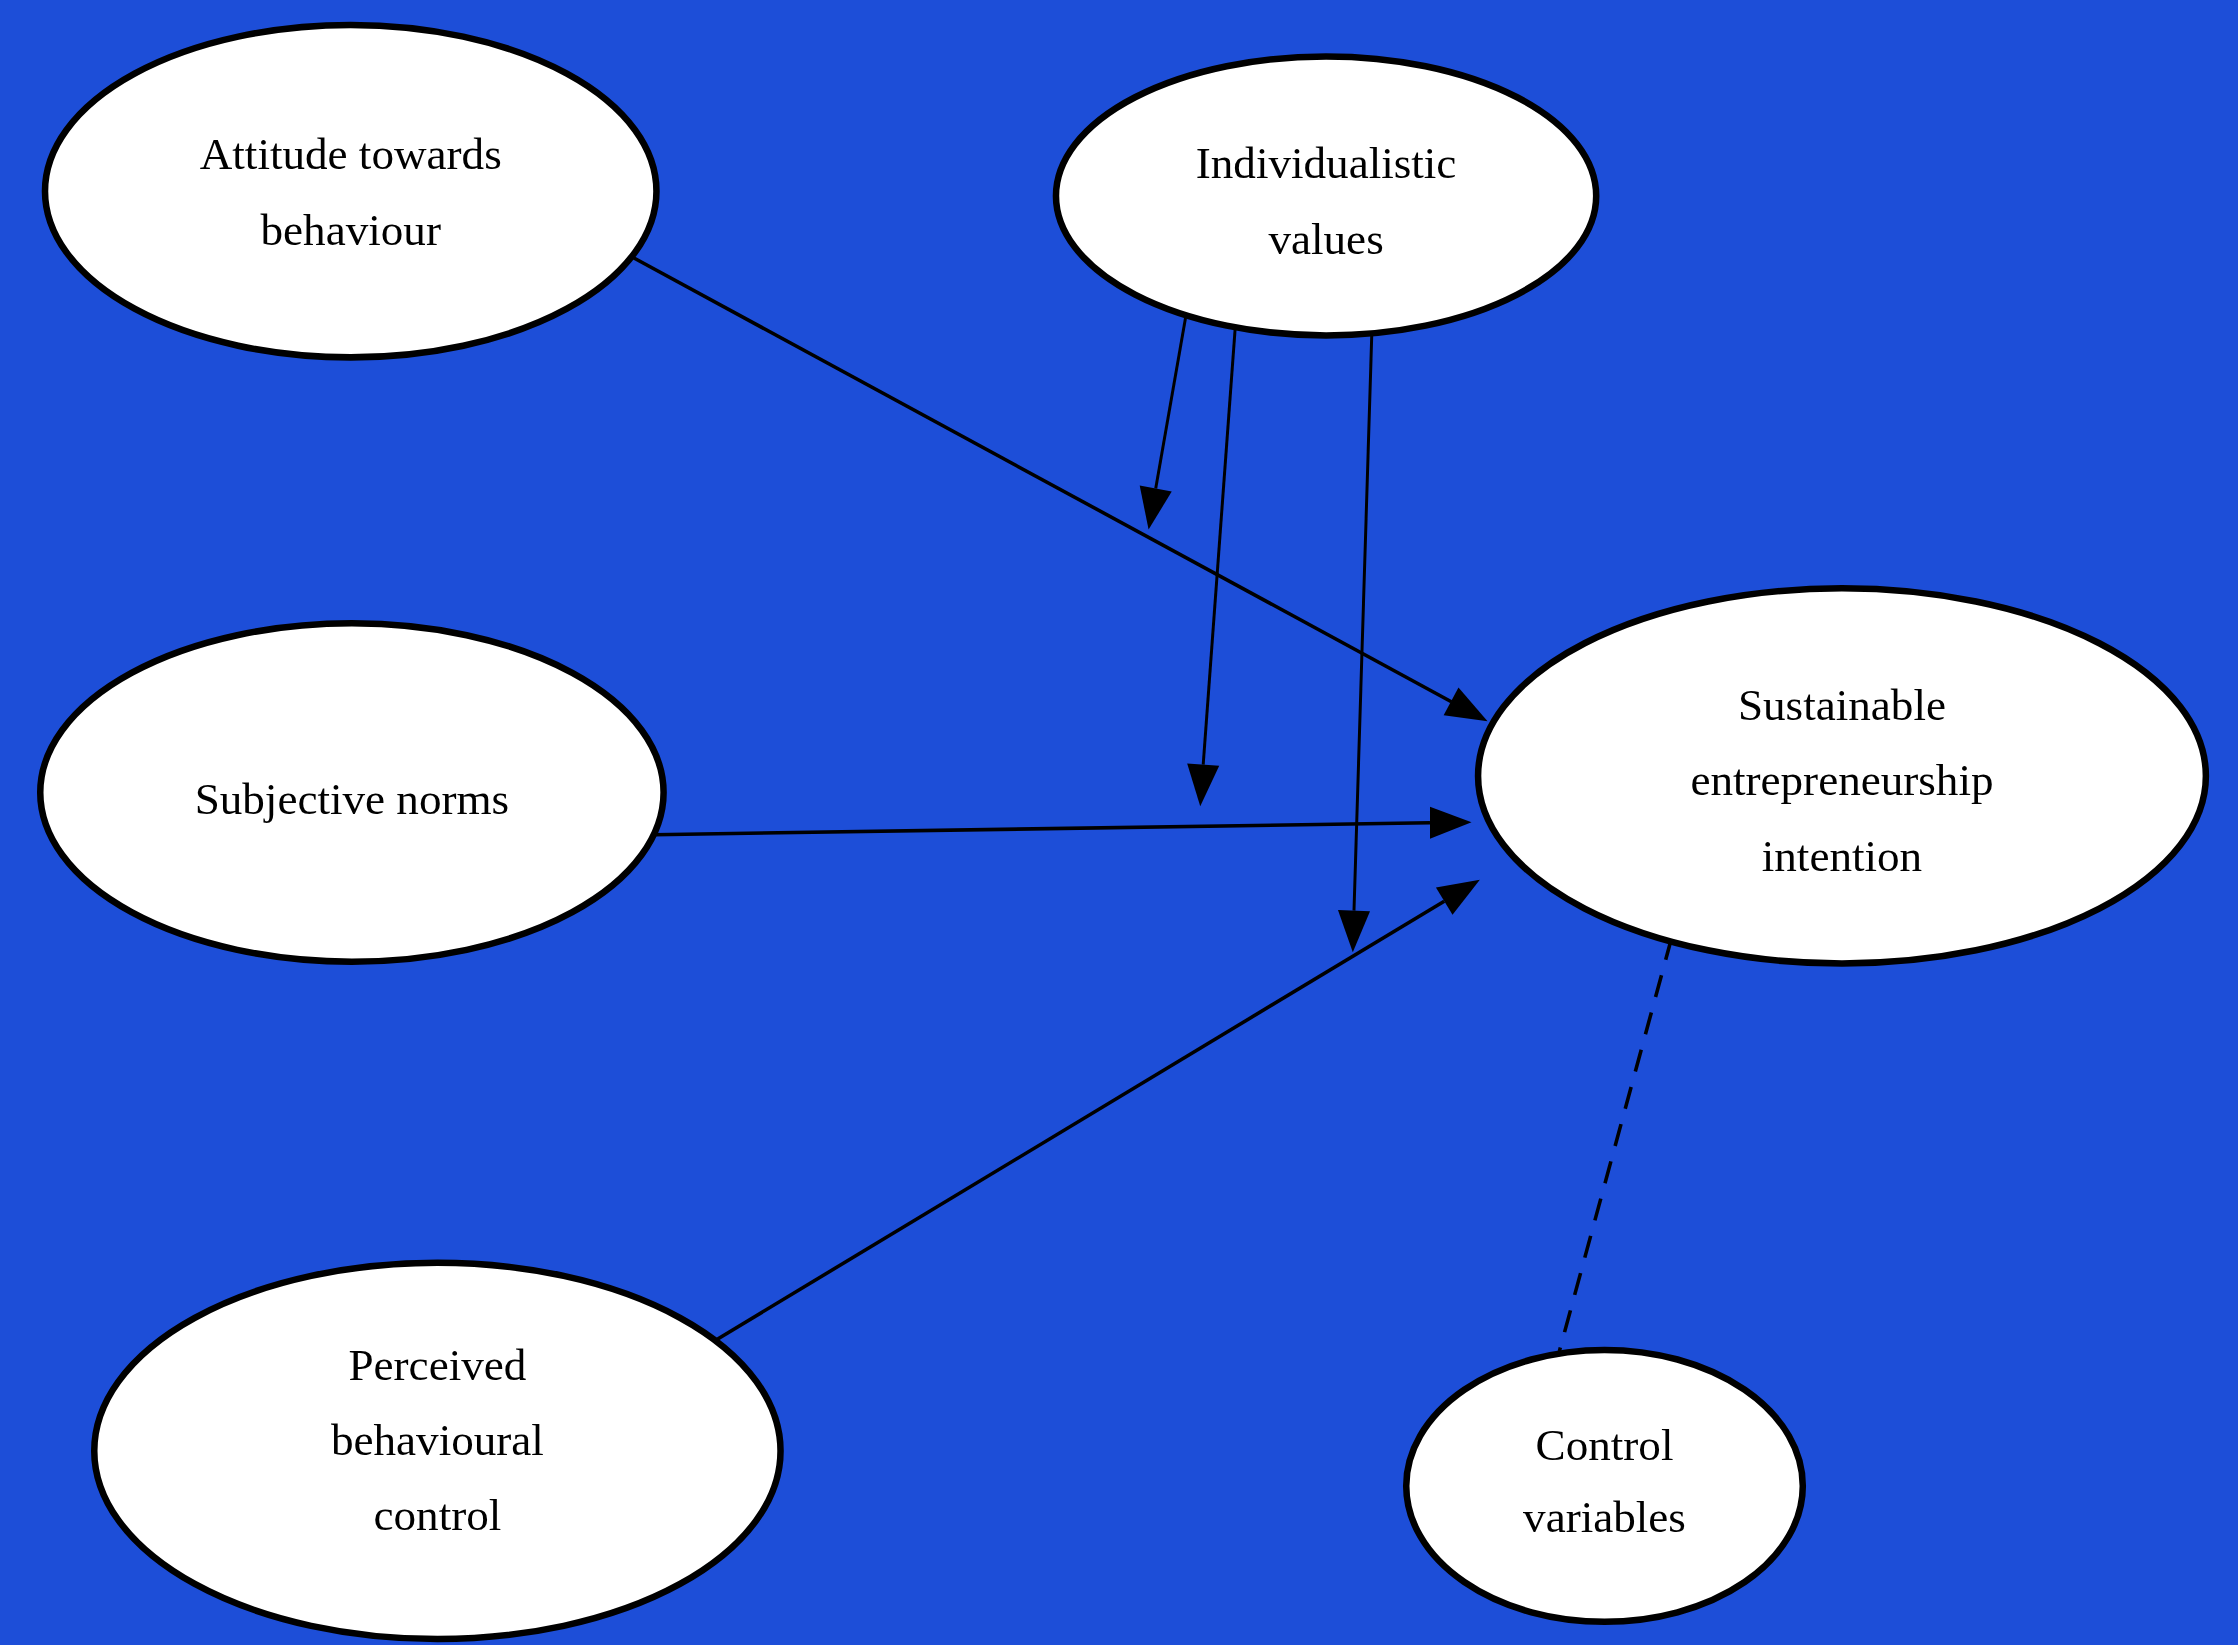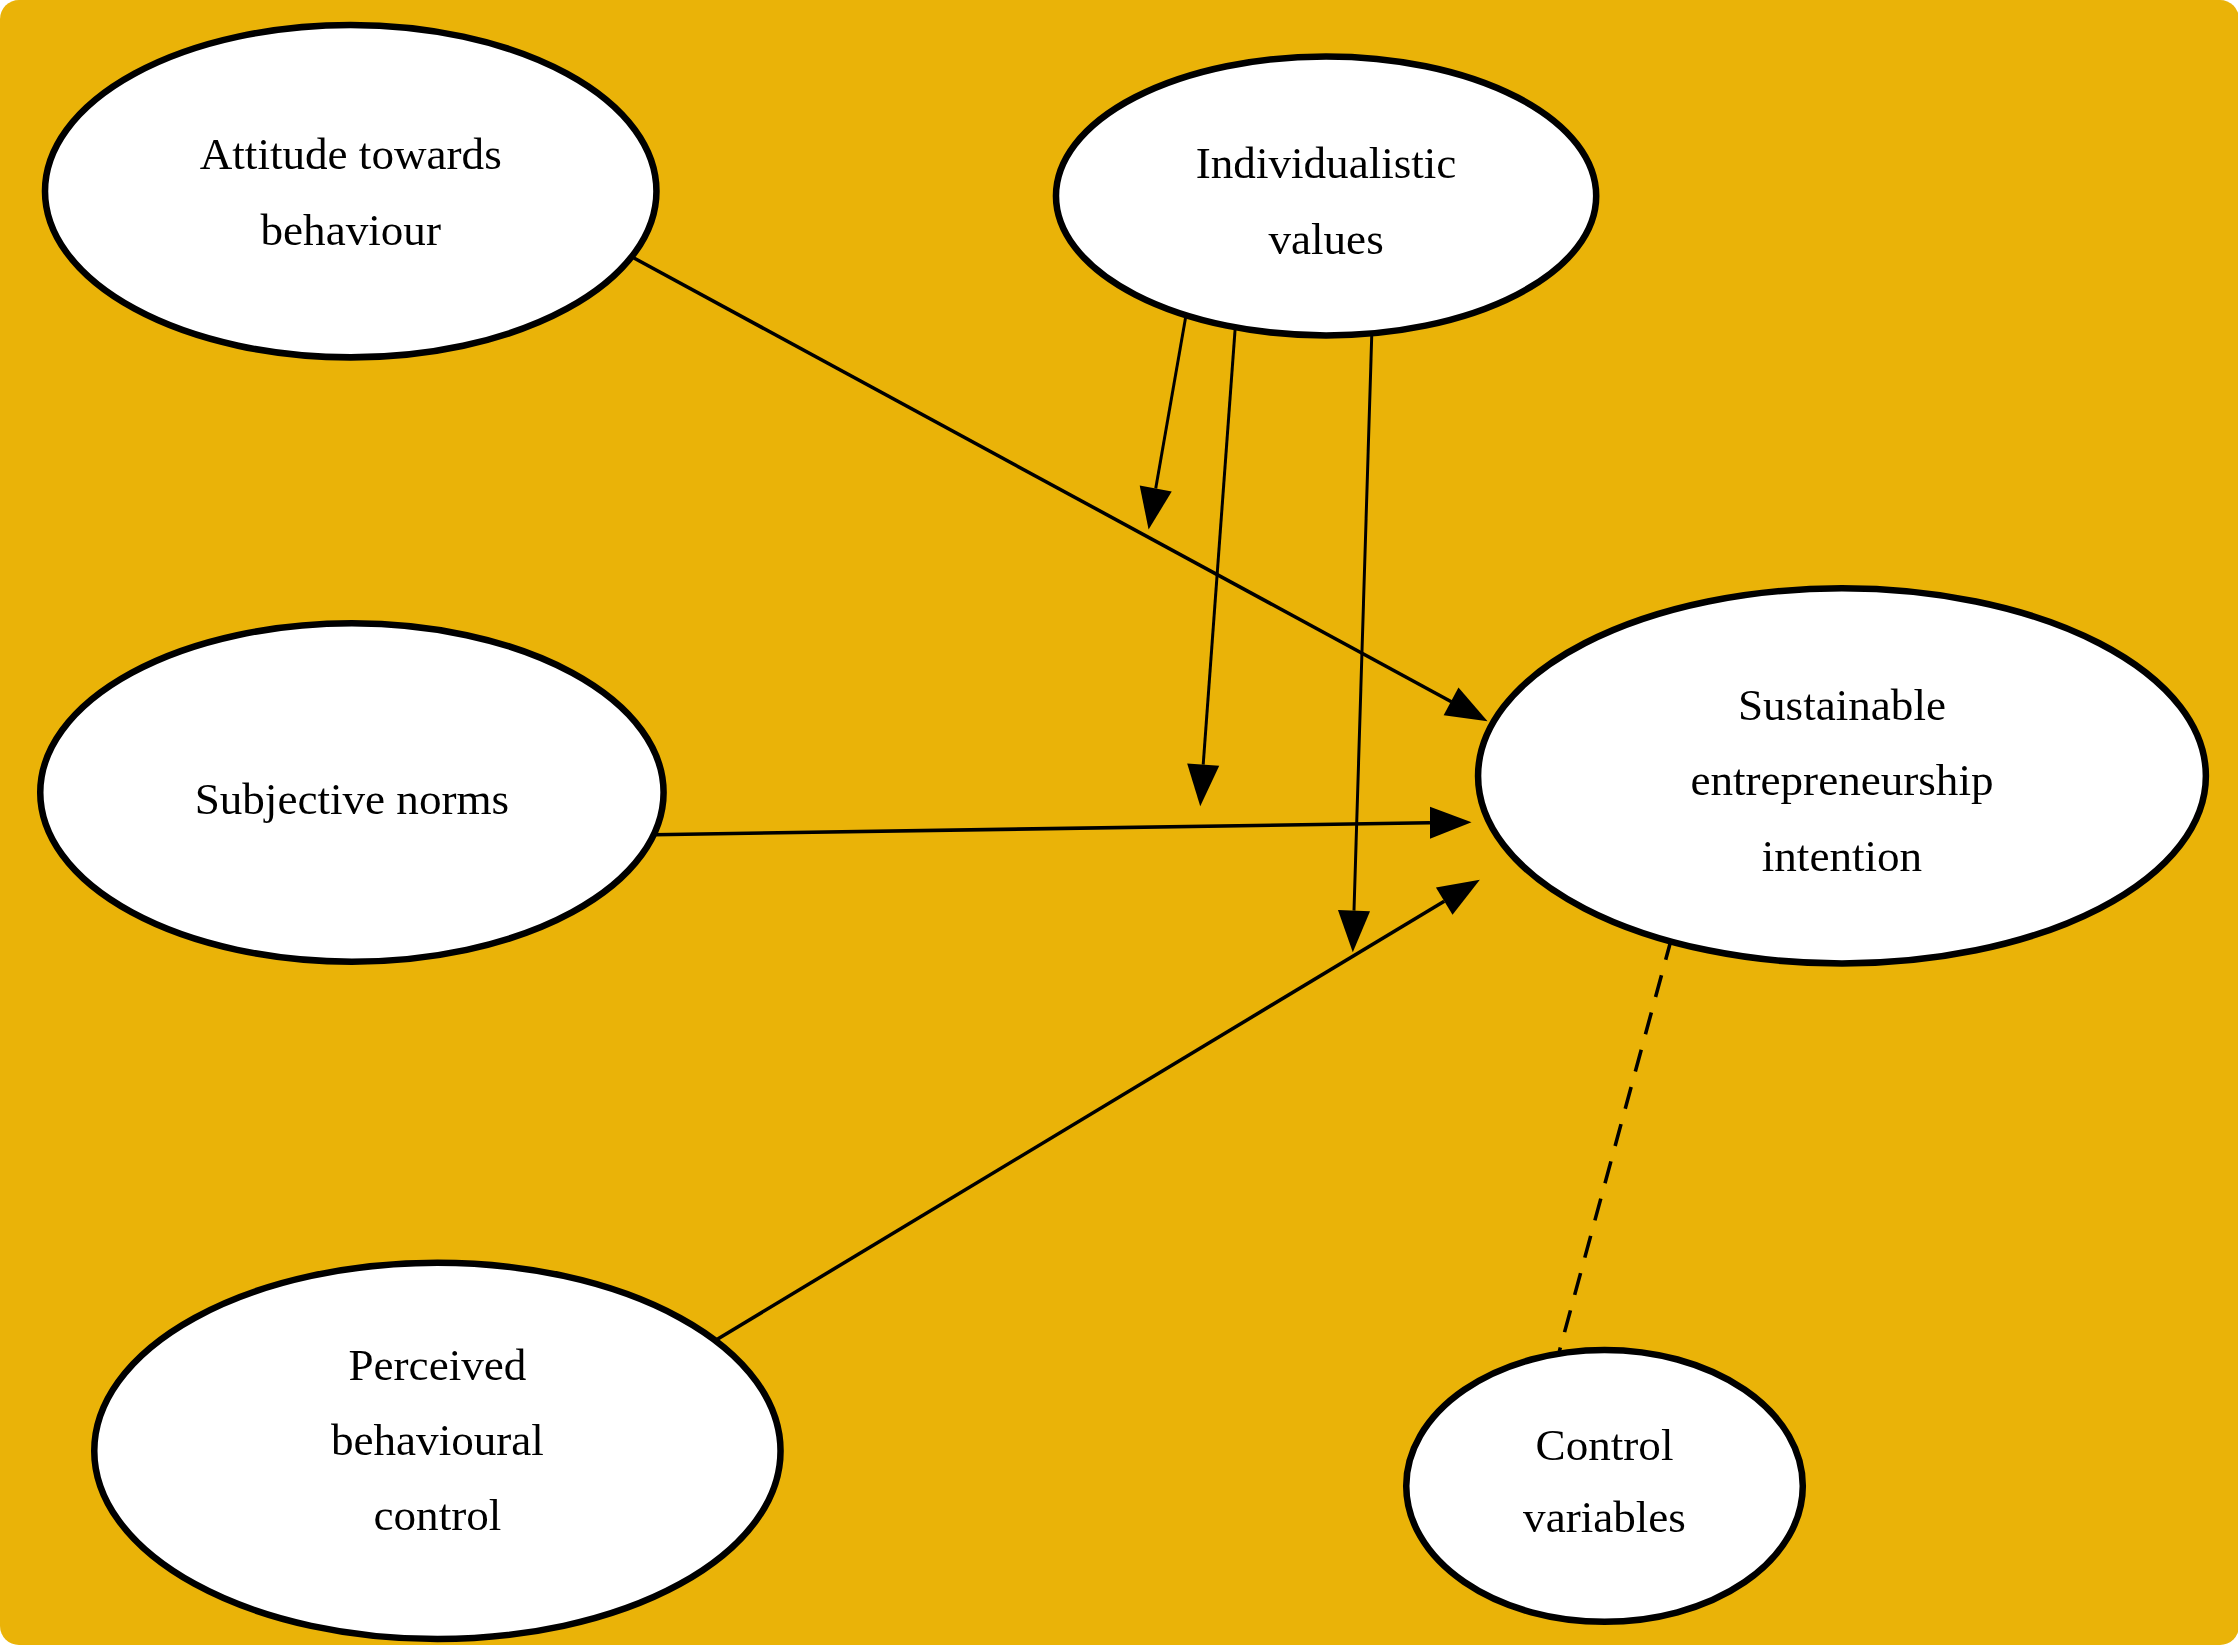--- a/index.html
+++ b/index.html
@@ -3,23 +3,22 @@
 <meta charset="utf-8">
 <style>
   html, body {
     margin: 0;
     padding: 0;
     background: #ffffff;
   }
   .canvas-wrap {
     width: 2239px;
     height: 1645px;
-    background: #eab308;
+    background: #1d4ed8;
     position: relative;
-    border-radius: 19px;
   }
   svg { display: block; }
   ellipse.node {
     fill: #ffffff;
     stroke: #000000;
     stroke-width: 11;
   }
   line.edge {
     stroke: #000000;
     stroke-width: 6;

